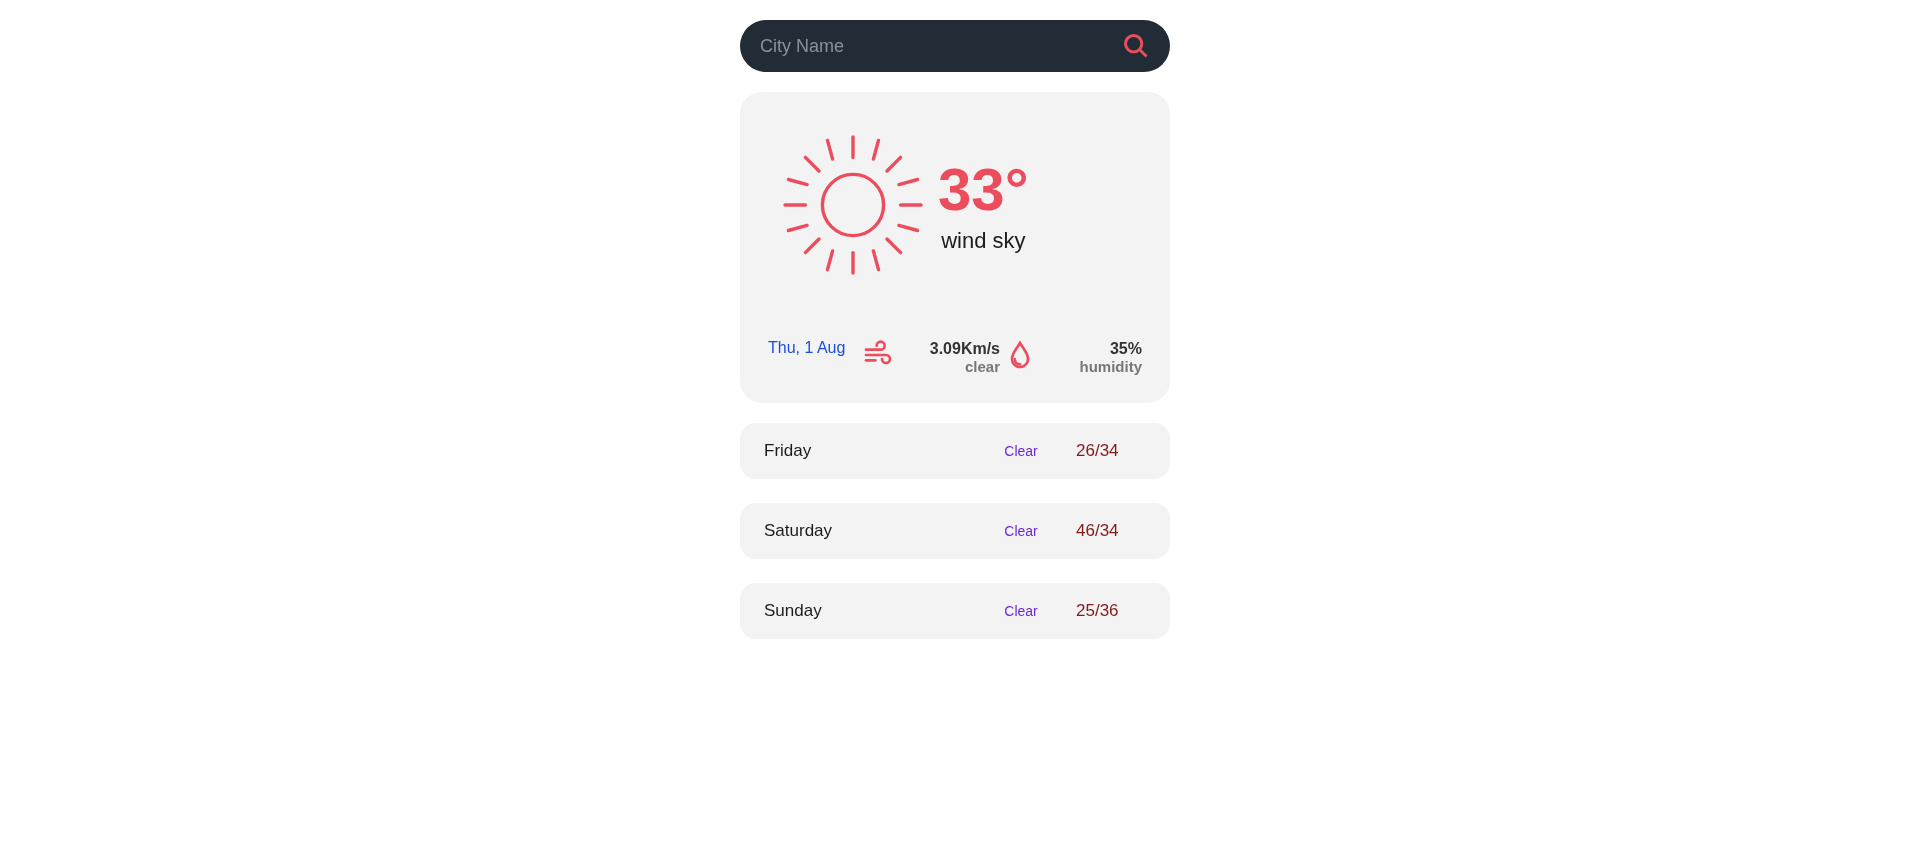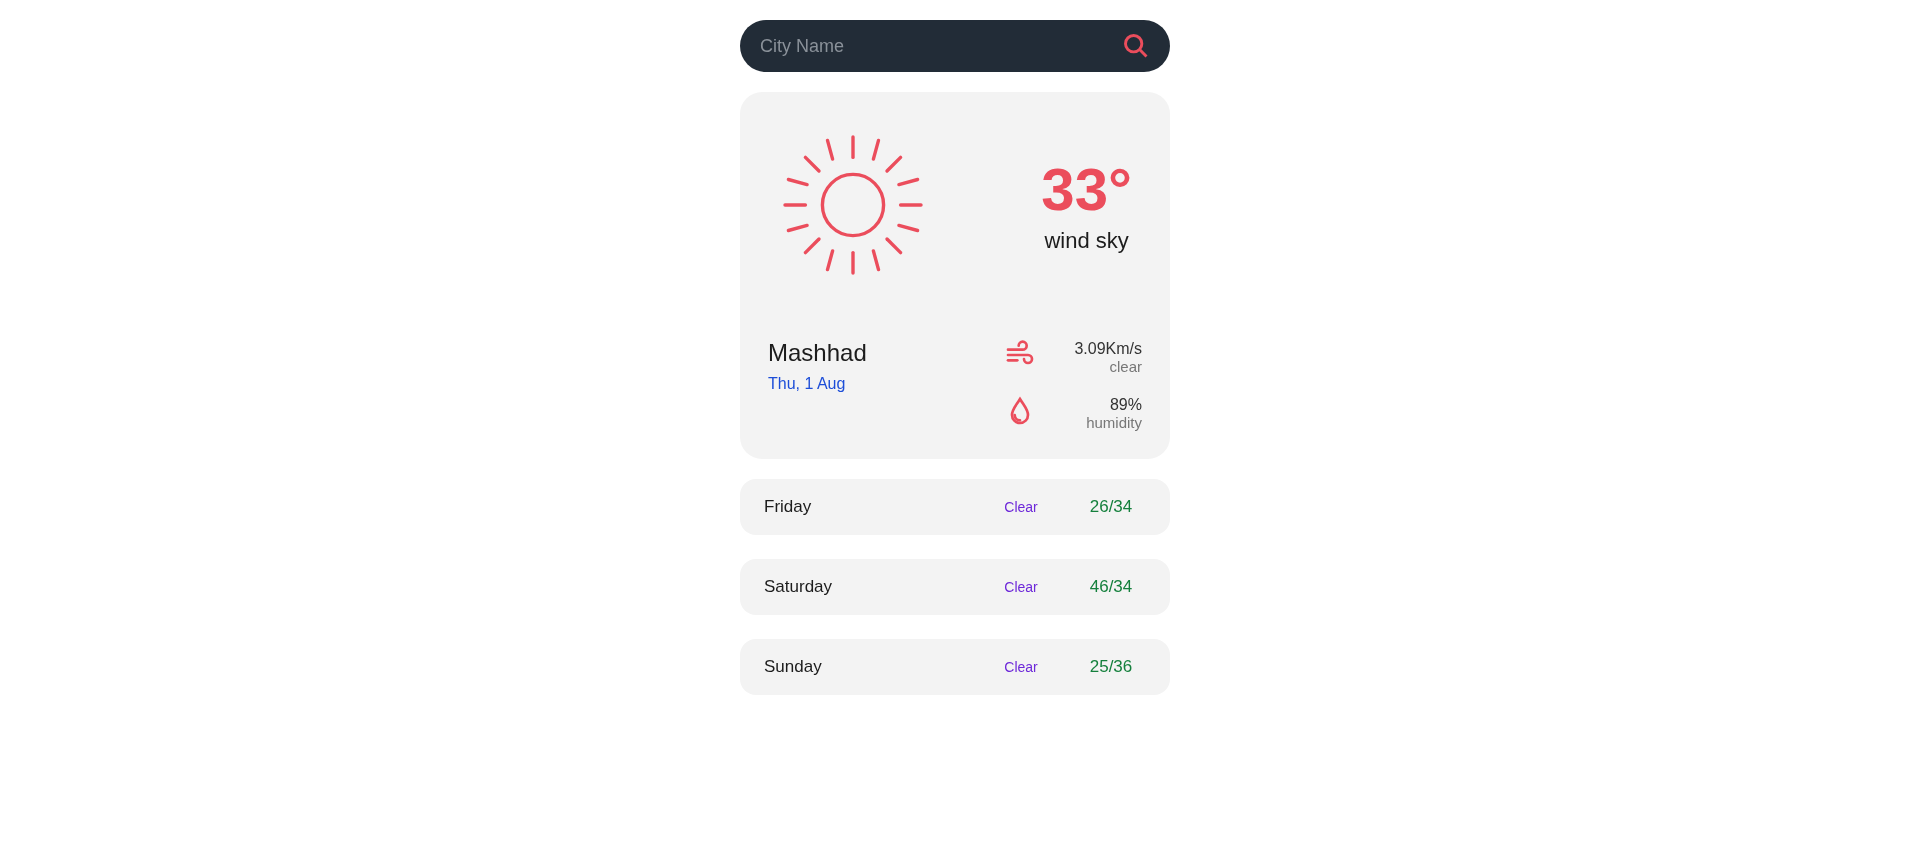--- a/index.html
+++ b/index.html
@@ -43,21 +43,20 @@
       cursor: pointer;
     }
     .main-card {
       background: #f3f3f3;
       border-radius: 22px;
       padding: 28px;
     }
     .top-row {
       display: flex;
       align-items: center;
-      justify-content: space-between;
       margin-bottom: 45px;
     }
     .sun-icon {
       width: 170px;
       height: 170px;
     }
     .temp-block {
       text-align: center;
       padding-right: 10px;
     }
@@ -84,22 +83,23 @@
       color: #1c1c1c;
       font-weight: 500;
       margin-bottom: 8px;
     }
     .date {
       font-size: 16px;
       color: #1d4ed8;
     }
     .stats-block {
       display: flex;
-      flex-direction: column;
-      gap: 20px;
+      flex-direction: row;
+      gap: 4px;
+      font-weight: bold;
     }
     .stat-row {
       display: flex;
       align-items: center;
       gap: 26px;
     }
     .stat-icon {
       width: 32px;
       height: 32px;
     }
@@ -133,23 +133,23 @@
       color: #1c1c1c;
     }
     .forecast-cond {
       width: 110px;
       text-align: center;
       font-size: 14px;
       color: #6d28d9;
     }
     .forecast-temp {
       width: 70px;
-      text-align: center;
+      text-align: left;
       font-size: 17px;
-      color: #15803d;
+      color: #7f1d1d;
     }
   </style>
 </head>
 <body>
 
 <div class="container">
 
   <div class="search-bar">
     <input type="text" class="search-input" placeholder="City Name" style="">
     <span class="search-icon">
@@ -184,21 +184,20 @@
         </svg>
       </span>
       <div class="temp-block">
         <div class="temp">33°</div>
         <div class="condition">wind sky</div>
       </div>
     </div>
 
     <div class="bottom-row">
       <div class="city-block">
-        <div class="city-name">Mashhad</div>
         <div class="date">Thu, 1 Aug</div>
       </div>
 
       <div class="stats-block">
         <div class="stat-row">
           <span>
             <svg class="stat-icon" viewBox="0 0 24 24" fill="none" stroke="#eb4d5c" stroke-width="2" stroke-linecap="round">
               <path d="M3 8h11a3 3 0 1 0-3-3"></path>
               <path d="M3 12h15a3 3 0 1 1-3 3"></path>
               <path d="M3 16h7"></path>
@@ -211,21 +210,21 @@
         </div>
 
         <div class="stat-row">
           <span>
             <svg class="stat-icon" viewBox="0 0 24 24" fill="none" stroke="#eb4d5c" stroke-width="2" stroke-linecap="round">
               <path d="M12 3c-3 5-6 8-6 12a6 6 0 0 0 12 0c0-4-3-7-6-12z"></path>
               <path d="M8 15a4 4 0 0 0 4 4"></path>
             </svg>
           </span>
           <div class="stat-text">
-            <div class="stat-value">89%</div>
+            <div class="stat-value">35%</div>
             <div class="stat-label">humidity</div>
           </div>
         </div>
       </div>
     </div>
   </div>
 
   <div class="forecast">
     <div class="forecast-row">
       <div class="forecast-day">Friday</div>

